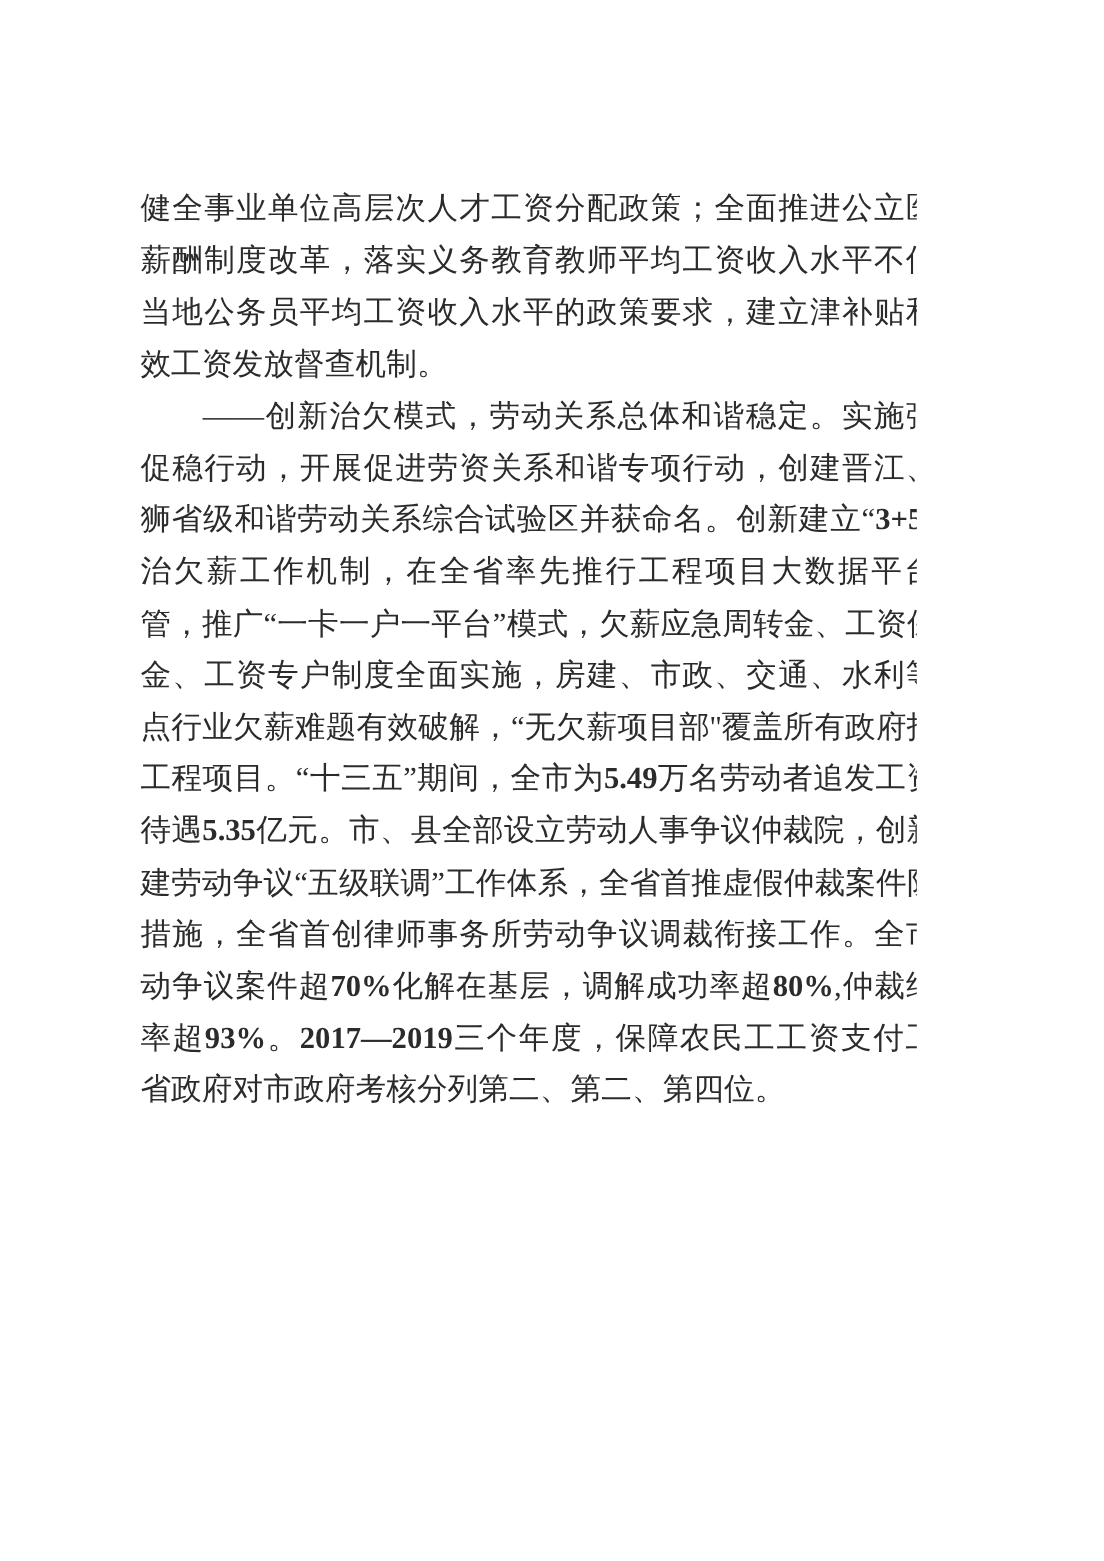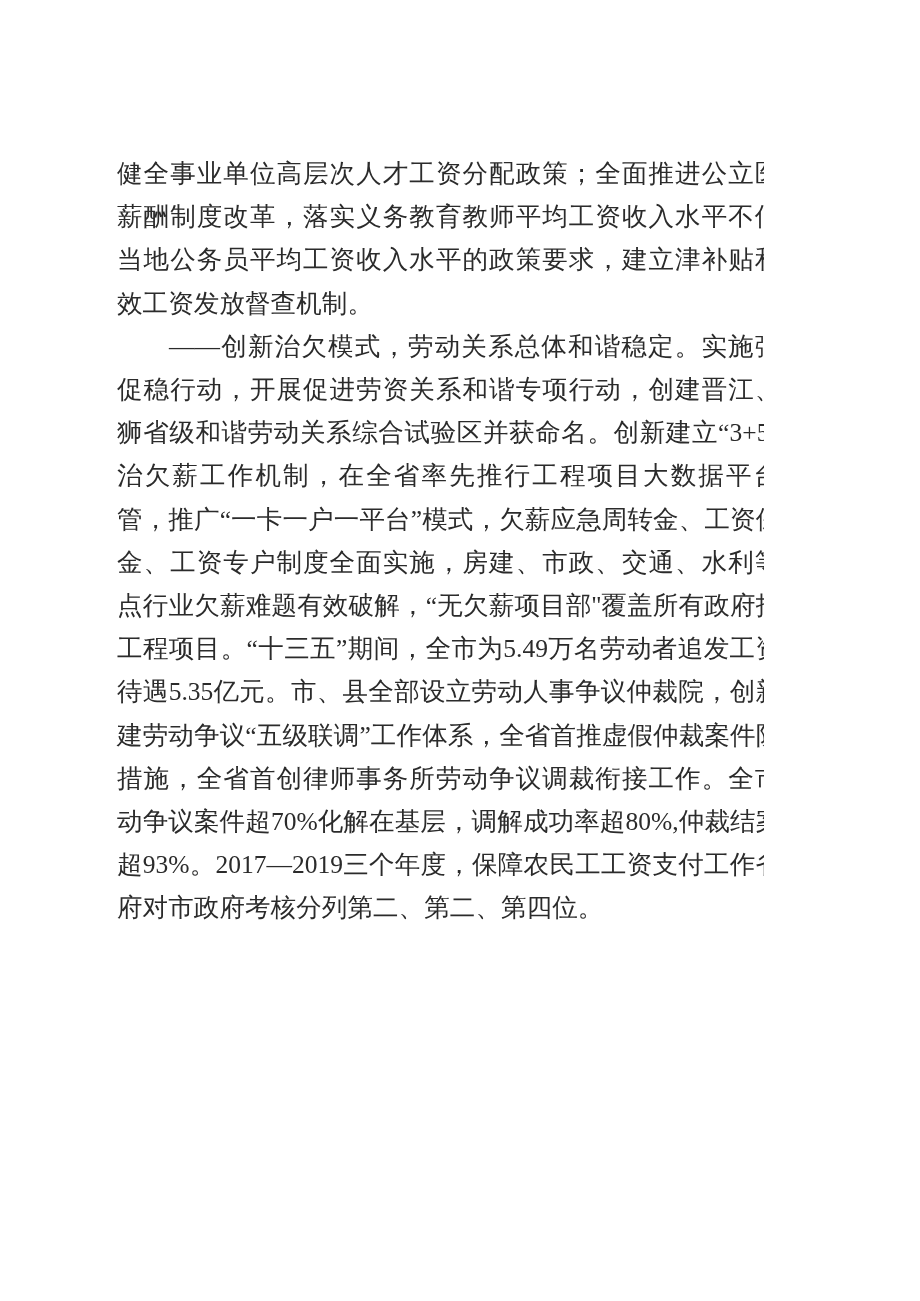--- a/index.html
+++ b/index.html
@@ -35,21 +35,21 @@
     word-break: break-all;
   }
   .para.indent {
     text-indent: 52px;
   }
   .para + .para {
     margin-top: 0;
   }
   .num {
     font-family: "Liberation Serif", "DejaVu Serif", serif;
-    font-weight: normal;
+    font-weight: bold;
     letter-spacing: 0;
     margin-top: 12px;
   }
 </style>
 </head>
 <body>
 
 <div class="page">
   <div class="text-column">
 

